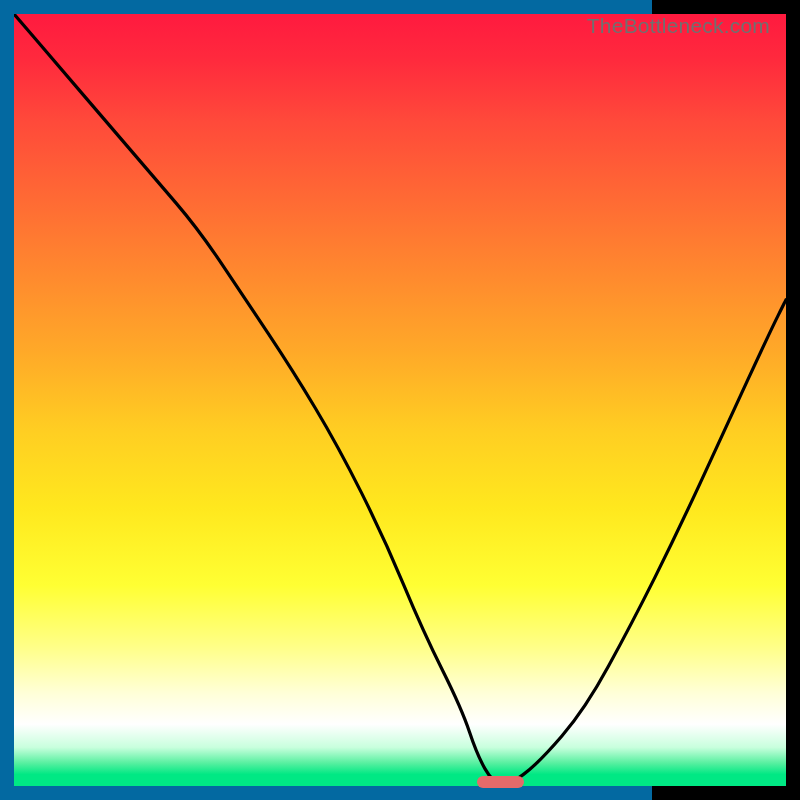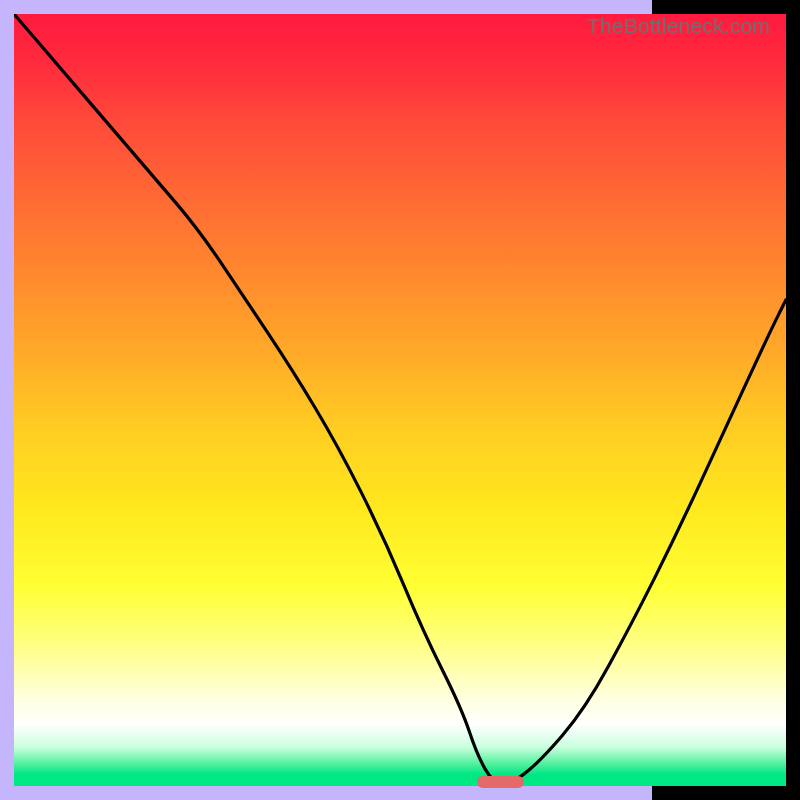--- a/index.html
+++ b/index.html
@@ -8,21 +8,21 @@
     width: 800px;
     height: 800px;
     overflow: hidden;
     background: #000;
     font-family: Arial, Helvetica, sans-serif;
   }
   .frame {
     position: relative;
     width: 652px;
     height: 800px;
-    background: #c4b5fd;
+    background: #0369a1;
   }
   .plot {
     position: absolute;
     left: 14px;
     top: 14px;
     width: 772px;
     height: 772px;
     background: linear-gradient(
       to bottom,
       #ff1a3f 0%,

